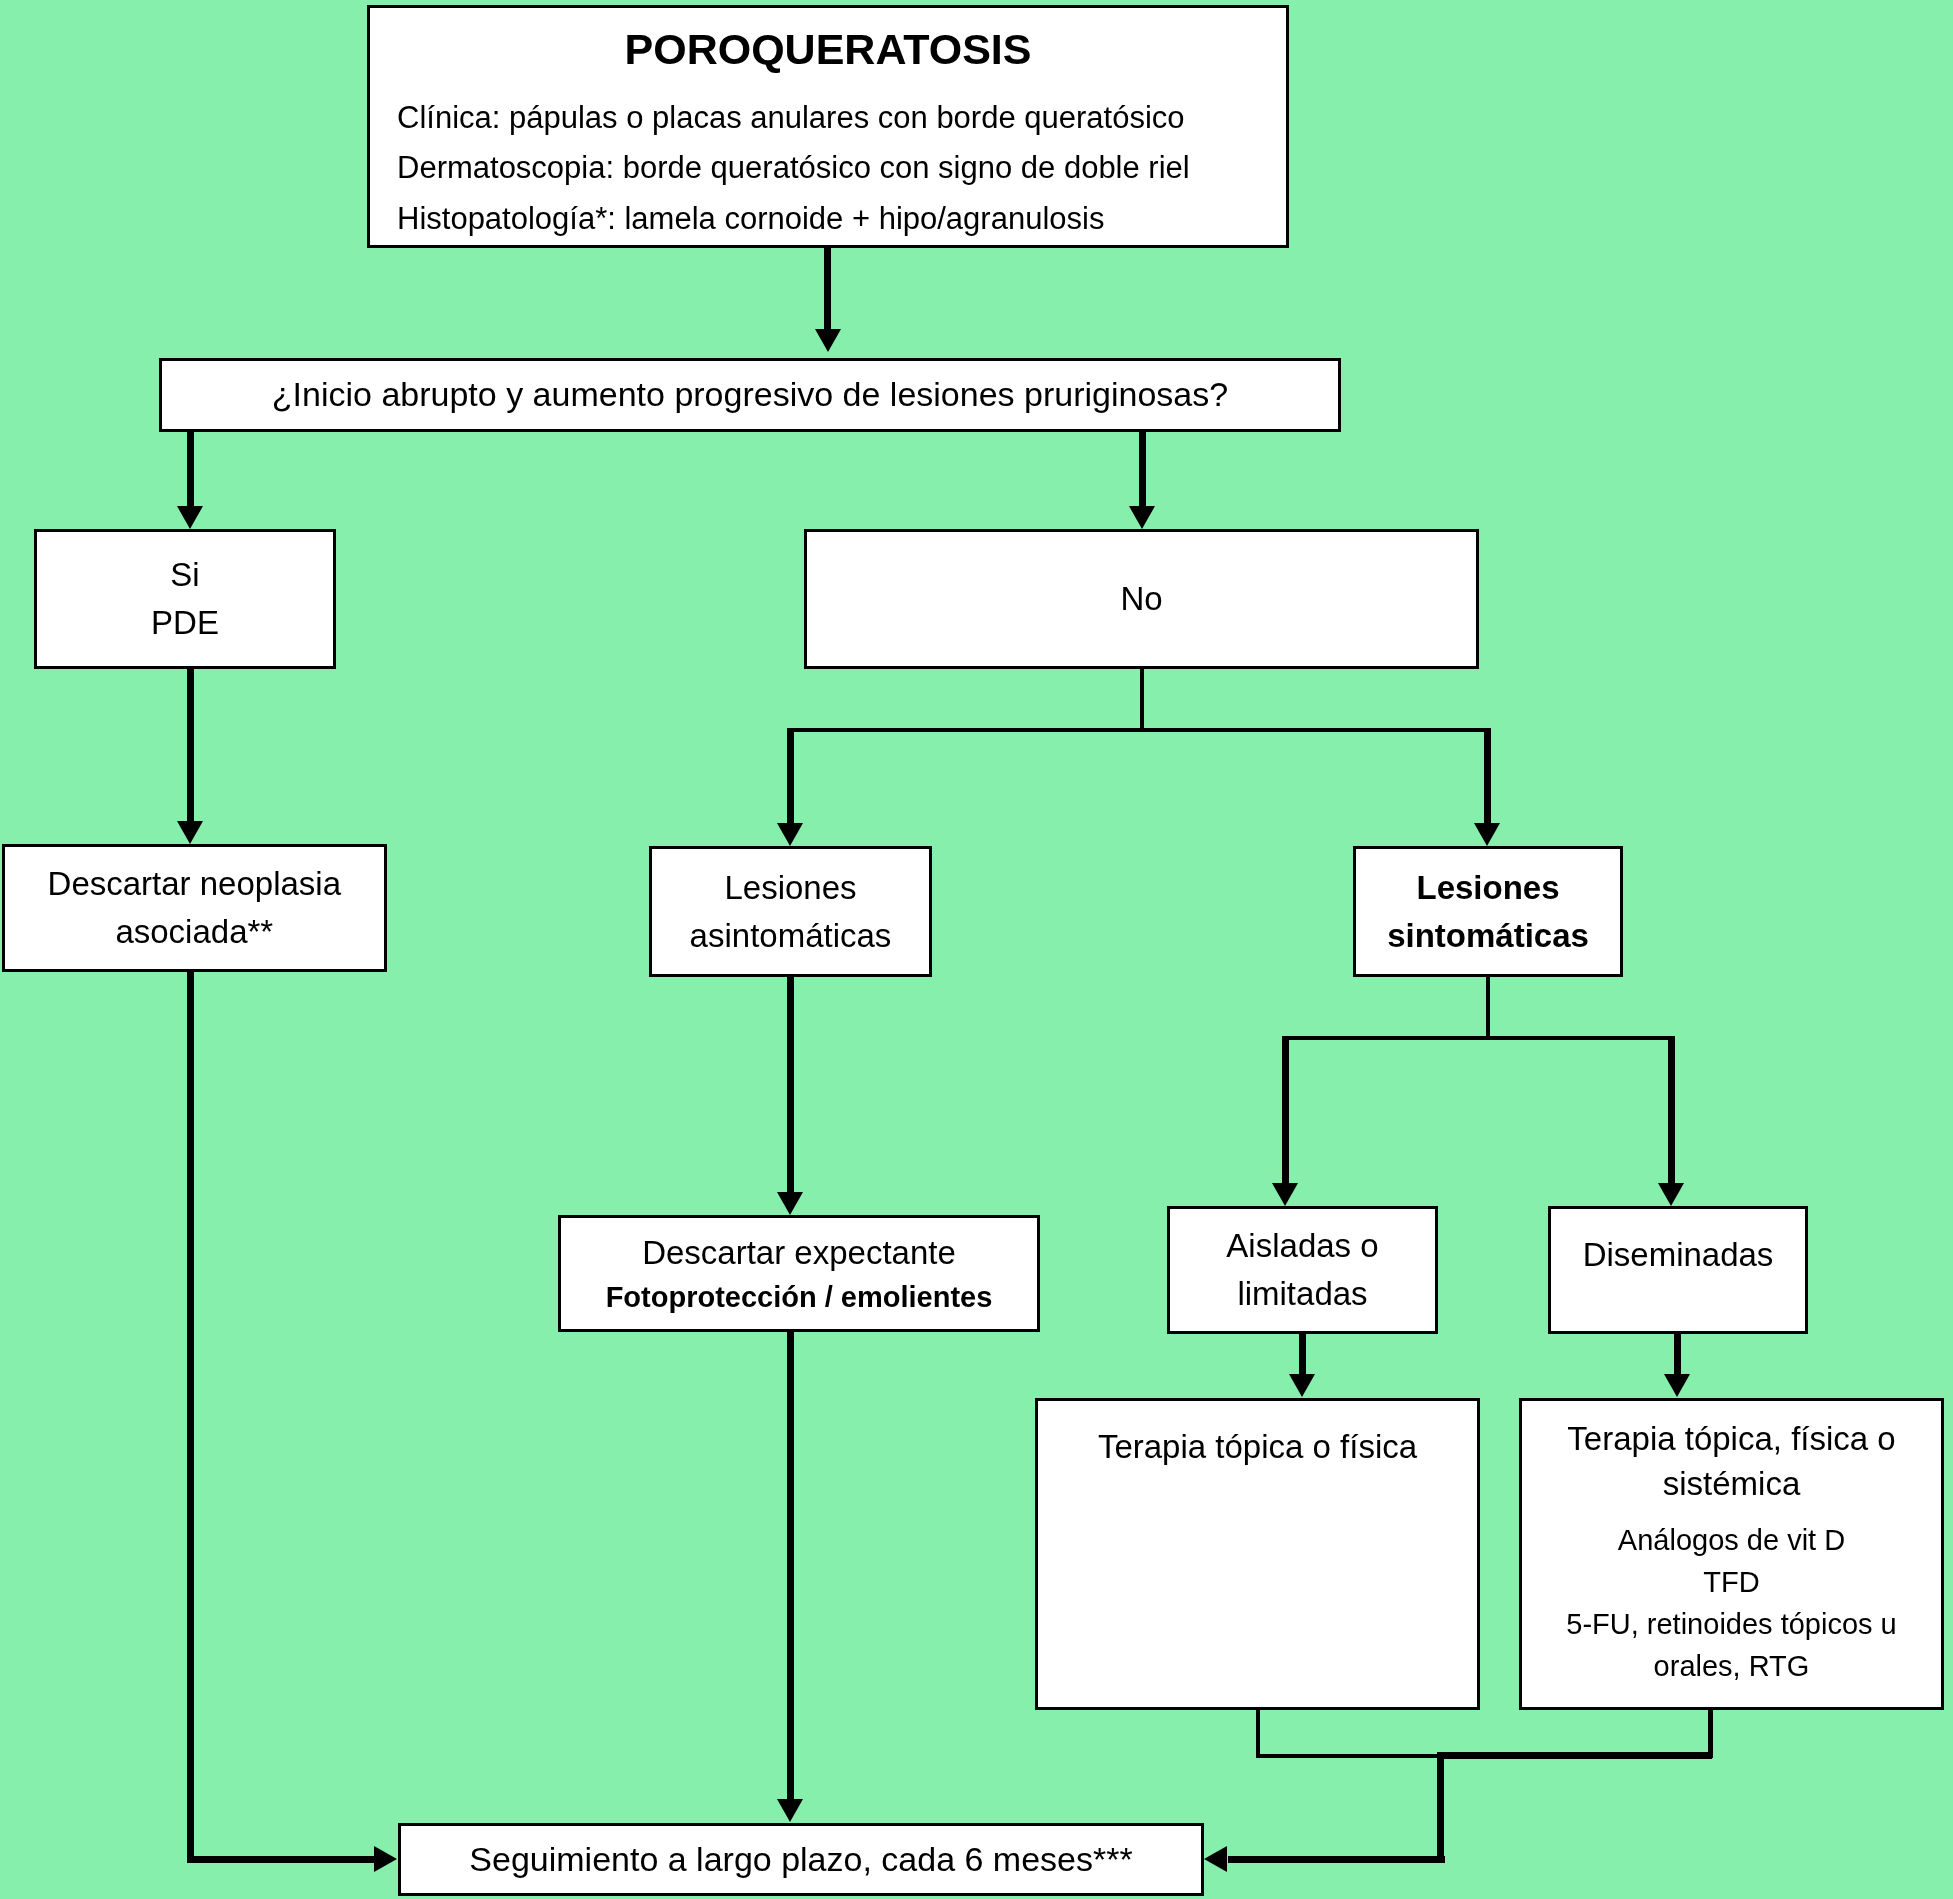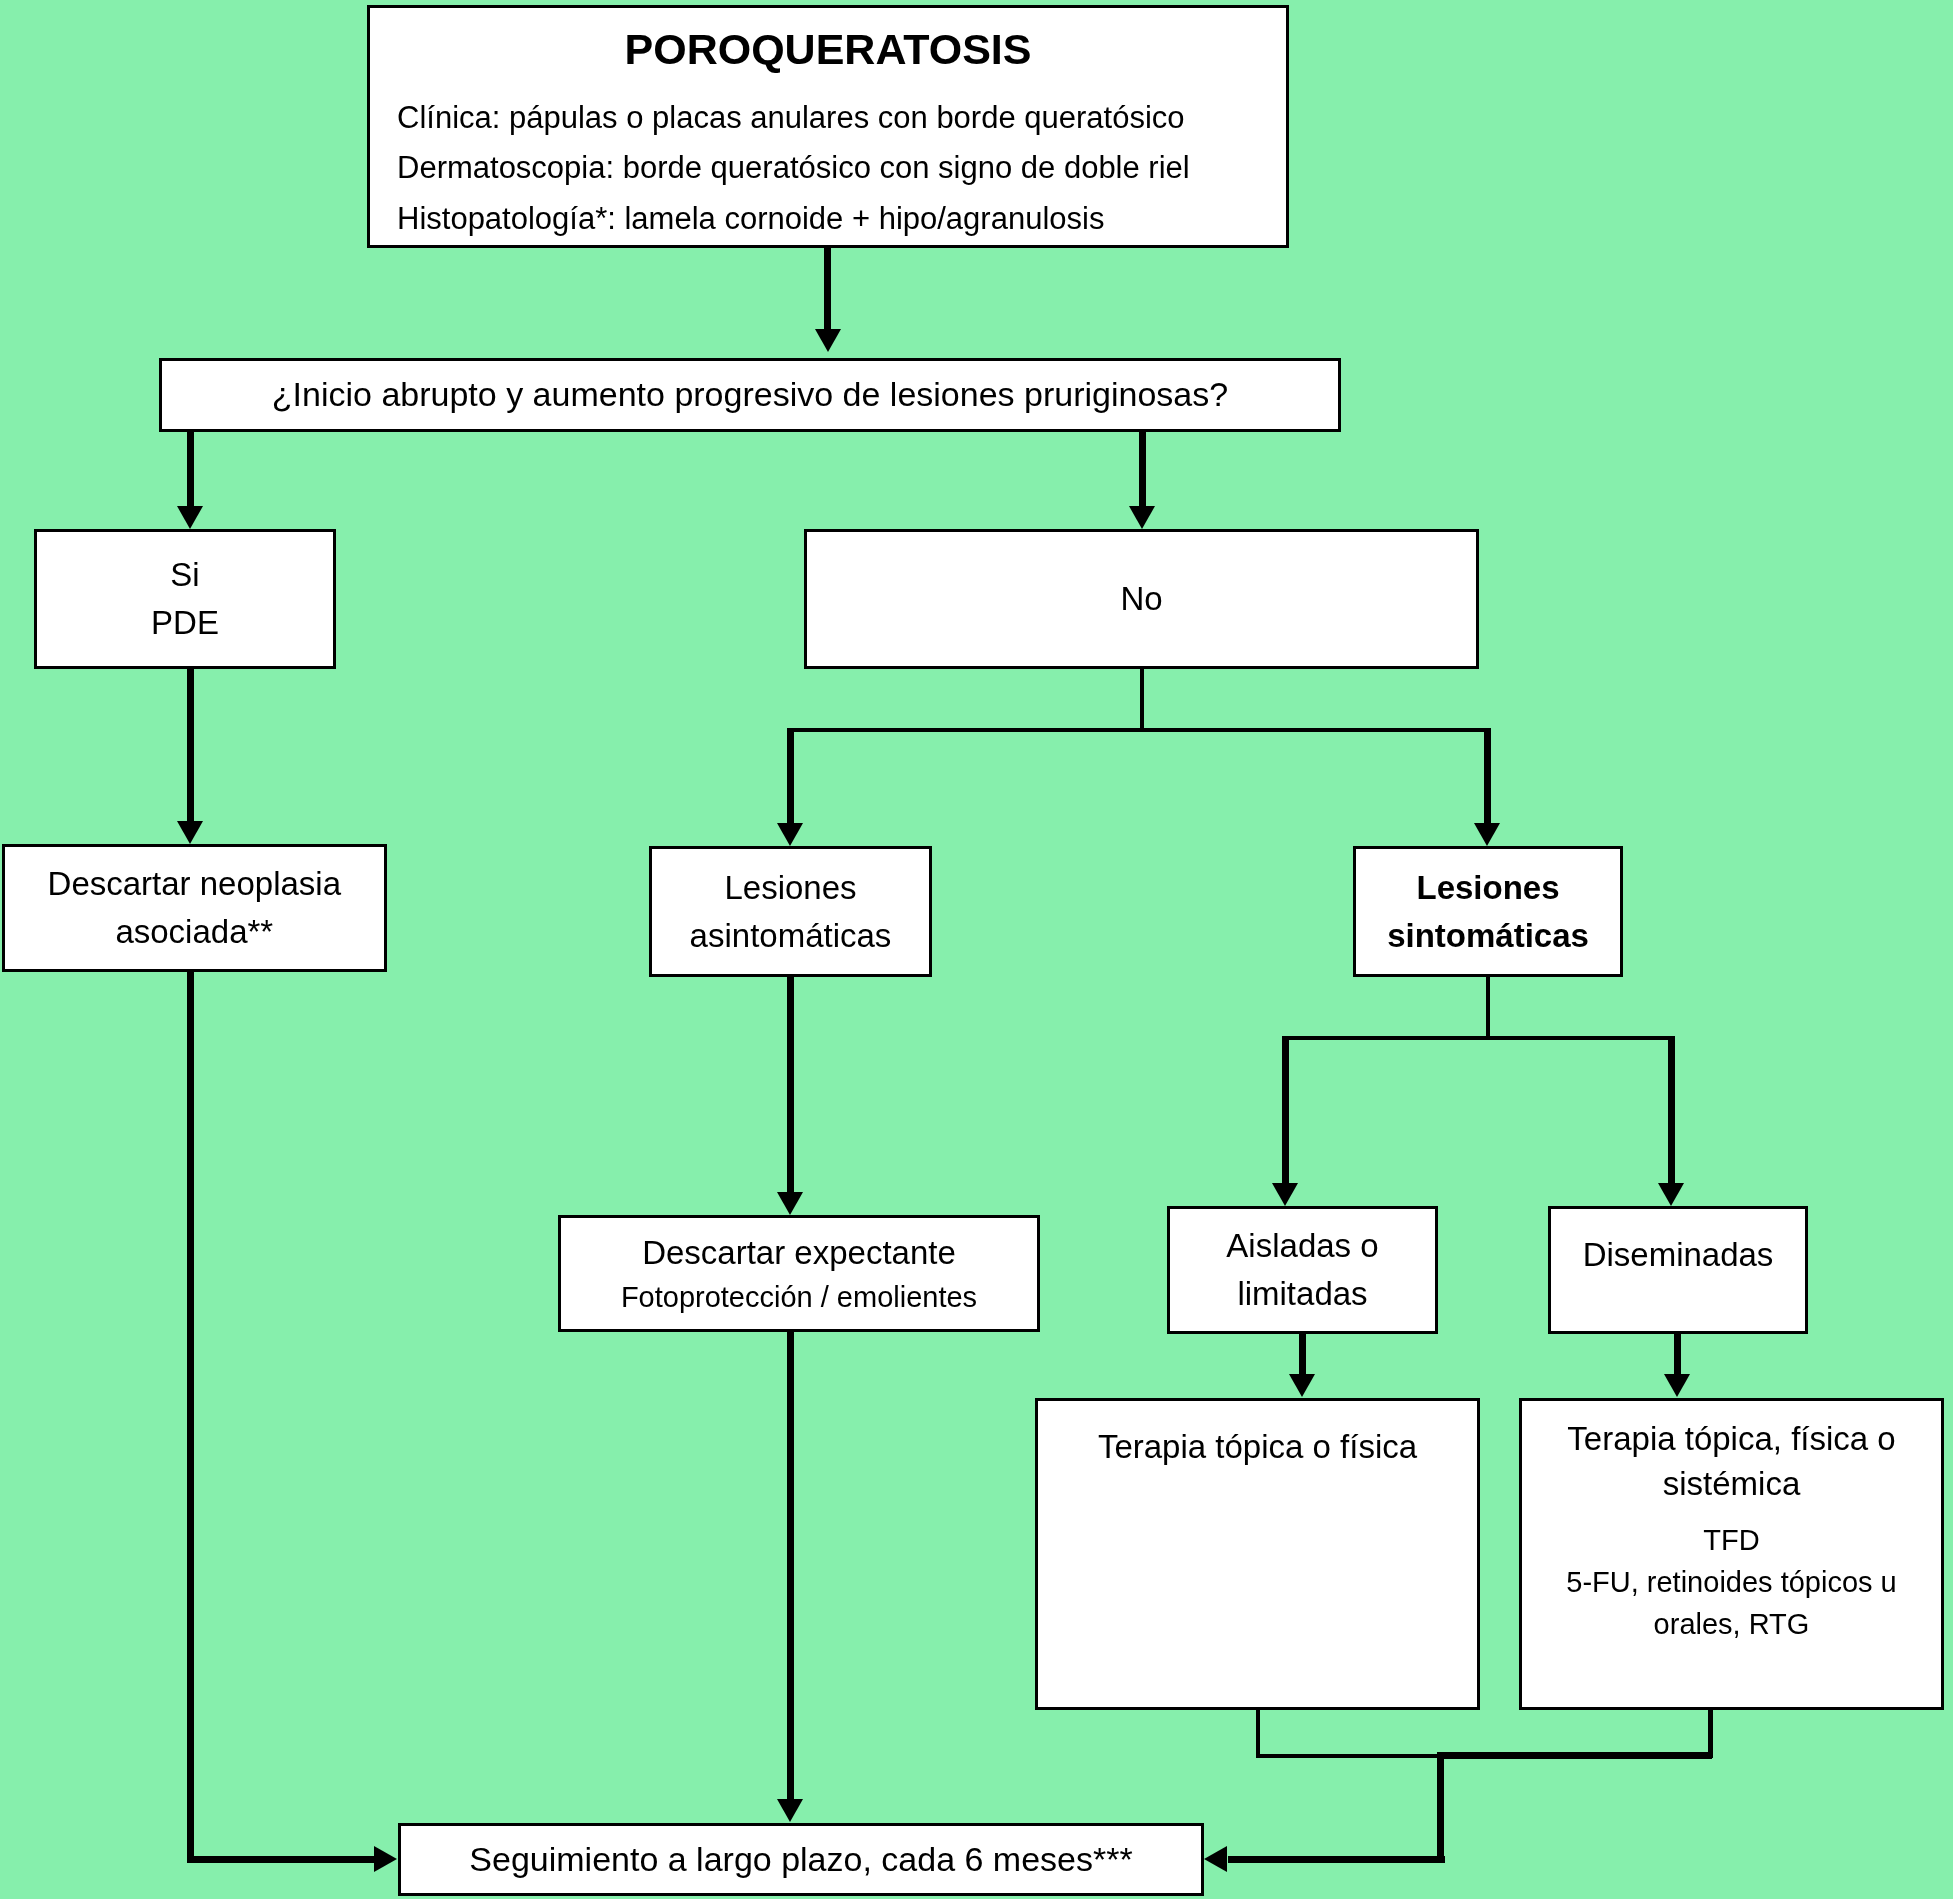--- a/index.html
+++ b/index.html
@@ -16,21 +16,21 @@
   #b-root{left:367px;top:4.5px;width:922px;height:243px;justify-content:flex-start;padding-top:10.8px;}
   #b-root .title{font-size:43px;font-weight:bold;}
   #b-root .lines{margin-top:12.6px;align-self:flex-start;text-align:left;padding-left:27px;font-size:31px;line-height:1.62;}
   #b-question{left:159px;top:358px;width:1182px;height:74px;font-size:34px;}
   #b-yes{left:34px;top:529px;width:302px;height:140px;}
   #b-no{left:804px;top:529px;width:675px;height:140px;}
   #b-ruleout{left:1.8px;top:844px;width:385px;height:128px;}
   #b-asym{left:649px;top:846px;width:283px;height:131px;}
   #b-sym{left:1353px;top:846px;width:270px;height:131px;font-weight:bold;}
   #b-expect{left:558px;top:1215px;width:482px;height:117px;}
-  #b-expect .sub{font-size:29px;}
+  #b-expect .sub{font-size:29px;font-weight:bold;}
   #b-isolated{left:1167px;top:1206px;width:271px;height:128px;}
   #b-dissem{left:1548px;top:1206px;width:260px;height:128px;justify-content:flex-start;padding-top:21.6px;}
   #b-therapy1{left:1035px;top:1398px;width:445px;height:312px;justify-content:flex-start;padding-top:24px;}
   #b-therapy2{left:1519px;top:1398px;width:425px;height:312px;justify-content:flex-start;padding-top:16px;}
   .therapy-title{font-size:33px;line-height:1.35;}
   .therapy-lines{margin-top:12.6px;font-size:29px;line-height:1.45;}
   #b-follow{left:398px;top:1823px;width:806px;height:73px;font-size:34px;}
   
   .v,.h{position:absolute;background:#000;}
   .head{position:absolute;width:0;height:0;}
@@ -90,20 +90,21 @@
     <div>Diseminadas</div>
   </div>
 
   <div class="box" id="b-therapy1">
     <div class="therapy-title">Terapia tópica o física</div>
   </div>
 
   <div class="box" id="b-therapy2">
     <div class="therapy-title">Terapia tópica, física o sistémica</div>
     <div class="therapy-lines">
+      <div>Análogos de vit D</div>
       <div>TFD</div>
       <div>5-FU, retinoides tópicos u orales, RTG</div>
     </div>
   </div>
 
   <div class="box" id="b-follow">
     <div>Seguimiento a largo plazo, cada 6 meses***</div>
   </div>
 
   <div>

